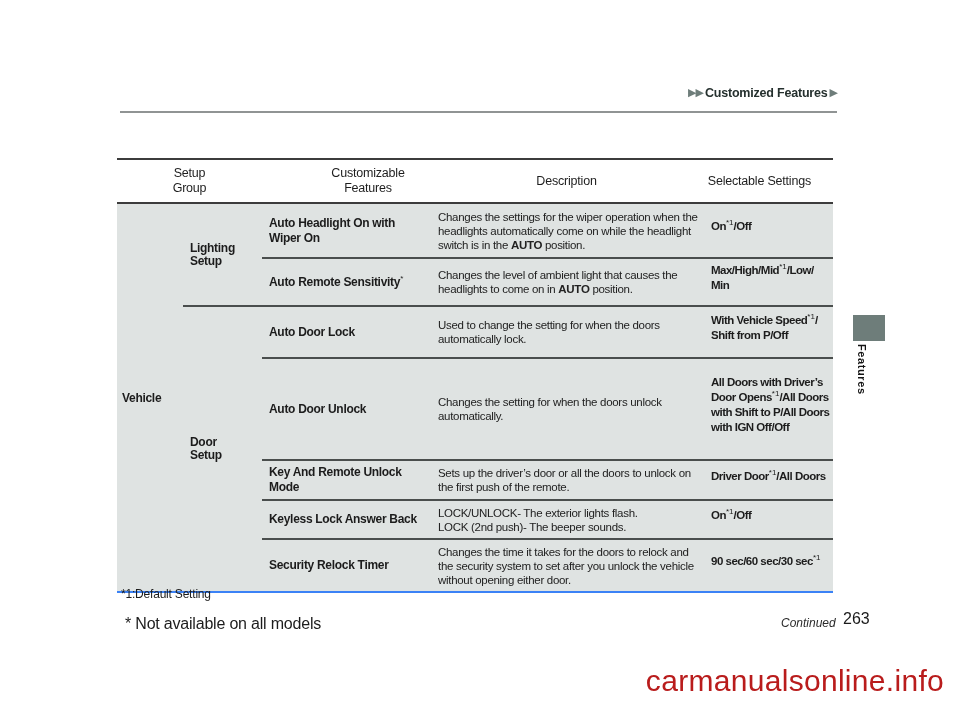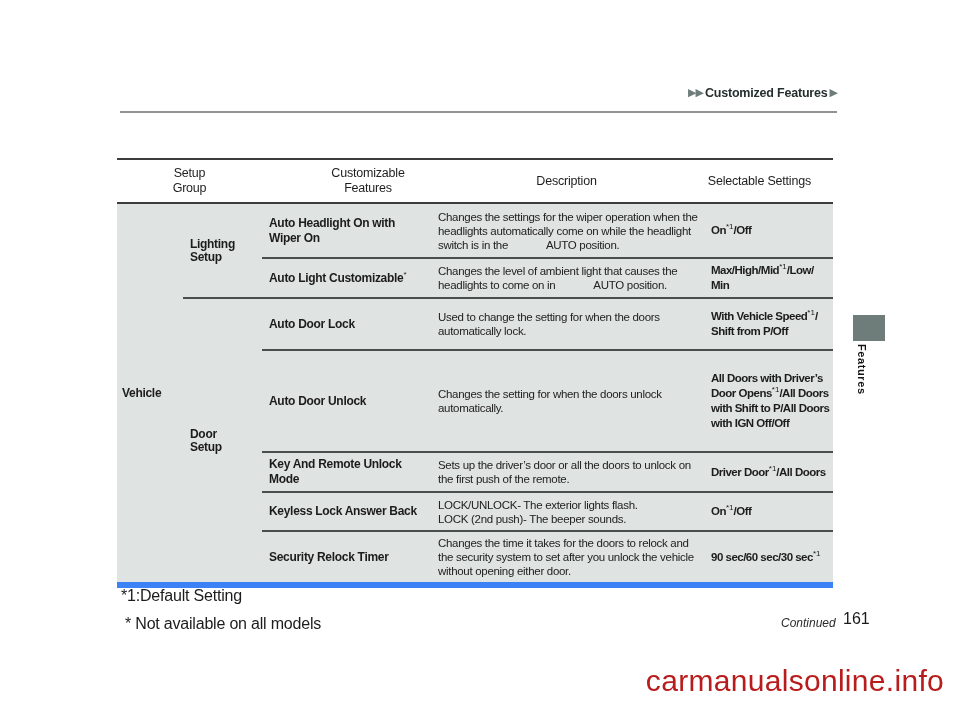--- a/index.html
+++ b/index.html
@@ -11,21 +11,21 @@
   .crumb{position:absolute;top:86px;right:123px;white-space:nowrap;font-size:12.5px;font-weight:bold;color:#25302e;letter-spacing:-0.2px;}
   .crumb .tri{color:#6e7d7a;font-size:11px;font-weight:normal;letter-spacing:-1px;position:relative;top:-1px;}
   .crumb .tri.lead{margin-right:2px;}
   .crumb .tri.trail{margin-left:2px;}
   .rule{position:absolute;top:111px;left:120px;width:717px;height:2px;background:#909494;}
 
   
   table.ftable{
     position:absolute;top:158px;left:117px;width:716px;
     border-collapse:collapse;table-layout:fixed;
-    border-top:2px solid #3c3c3c;border-bottom:6px solid #3b82f6;
+    border-top:2px solid #3c3c3c;border-bottom:2px solid #3b82f6;
   }
   thead th{
     height:40px;background:#ffffff;font-weight:normal;font-size:12.5px;color:#1e1e1e;
     text-align:center;vertical-align:middle;border-bottom:2px solid #3c3c3c;
     white-space:pre-line;line-height:15px;letter-spacing:-0.2px;
   }
   thead th.th-feat{padding-left:45px;}
   thead th.th-set{padding-right:22px;text-align:right;}
   tbody td{background:#dfe3e2;vertical-align:middle;font-size:11.5px;letter-spacing:-0.3px;}
   tbody tr + tr td{border-top:2px solid #4a4e4d;}
@@ -33,26 +33,26 @@
   #tbody tr:nth-child(2){height:40px}
   #tbody tr:nth-child(3){height:52px}
   #tbody tr:nth-child(4){height:102px}
   #tbody tr:nth-child(5){height:39px}
   #tbody tr:nth-child(6){height:39px}
   #tbody tr:nth-child(7){height:53px}
   td.td-group{font-weight:bold;font-size:12px;padding-left:5px;}
   td.td-sub{font-weight:bold;font-size:12px;padding-left:7px;line-height:13px;white-space:pre-line;}
   td.td-feat{font-weight:bold;font-size:12px;padding:4px 2px 4px 7px;line-height:15px;}
   td.td-desc{padding:4px 3px 4px 8px;line-height:14px;color:#222;}
-  td.td-set{font-weight:bold;font-size:11.5px;letter-spacing:-0.5px;padding:4px 2px 4px 8px;line-height:15px;}
-  td .b{font-weight:normal;margin-left:35px;}
+  td.td-set{font-weight:bold;font-size:11.5px;letter-spacing:-0.5px;padding:4px 2px 12px 8px;line-height:15px;}
+  td .b{font-weight:bold;}
   sup{font-size:8px;line-height:0;font-weight:normal;letter-spacing:0;}
 
   
-  .fn1{position:absolute;top:587px;left:121px;font-size:16px;letter-spacing:-0.2px;}
+  .fn1{position:absolute;top:587px;left:121px;font-size:12px;letter-spacing:-0.2px;}
   .fn2{position:absolute;top:615px;left:125px;font-size:16px;letter-spacing:-0.2px;}
   .continued{position:absolute;top:616px;left:781px;font-size:12px;font-style:italic;color:#2b2b2b;}
   .pageno{position:absolute;top:610px;left:843px;font-size:16px;color:#1a1a1a;}
 
   
   .tab-square{position:absolute;left:853px;top:315px;width:32px;height:26px;}
   .vtext{
     position:absolute;left:856px;top:344px;height:80px;
     writing-mode:vertical-lr;font-size:11px;font-weight:bold;color:#141414;letter-spacing:0.6px;
   }
@@ -88,21 +88,21 @@
   <tbody id="tbody">
       <tr>
         <td class="td-group" rowspan="7"><span>Vehicle</span></td>
         <td class="td-sub" rowspan="2">Lighting
 Setup</td>
         <td class="td-feat"><span>Auto Headlight On with Wiper On</span></td>
         <td class="td-desc"><span>Changes the settings for the wiper operation when the headlights automatically come on while the headlight switch is in the </span><span class="b">AUTO</span><span> position.</span></td>
         <td class="td-set"><span>On</span><sup>*1</sup><span>/​Off</span></td>
       </tr>
       <tr>
-        <td class="td-feat"><span>Auto Light Customizable</span><sup>*</sup></td>
+        <td class="td-feat"><span>Auto Remote Sensitivity</span><sup>*</sup></td>
         <td class="td-desc"><span>Changes the level of ambient light that causes the headlights to come on in </span><span class="b">AUTO</span><span> position.</span></td>
         <td class="td-set"><span>Max/​High/​Mid</span><sup>*1</sup><span>/​Low/​Min</span></td>
       </tr>
       <tr>
         <td class="td-sub" rowspan="5">Door
 Setup</td>
         <td class="td-feat"><span>Auto Door Lock</span></td>
         <td class="td-desc"><span>Used to change the setting for when the doors automatically lock.</span></td>
         <td class="td-set"><span>With Vehicle Speed</span><sup>*1</sup><span>/​Shift from P/​Off</span></td>
       </tr>
@@ -125,18 +125,18 @@
         <td class="td-feat"><span>Security Relock Timer</span></td>
         <td class="td-desc"><span>Changes the time it takes for the doors to relock and the security system to set after you unlock the vehicle without opening either door.</span></td>
         <td class="td-set"><span>90 sec/​60 sec/​30 sec</span><sup>*1</sup></td>
       </tr>
     </tbody>
 </table>
 
 <div class="fn1">*1:Default Setting</div>
 <div class="fn2">* Not available on all models</div>
 <div class="continued">Continued</div>
-<div class="pageno">161</div>
+<div class="pageno">263</div>
 
 <div class="tab-square" style="background: rgb(110, 125, 122);"></div>
 <div class="vtext">Features</div>
 
 <div class="watermark">carmanualsonline.info</div>
 
 </body></html>

